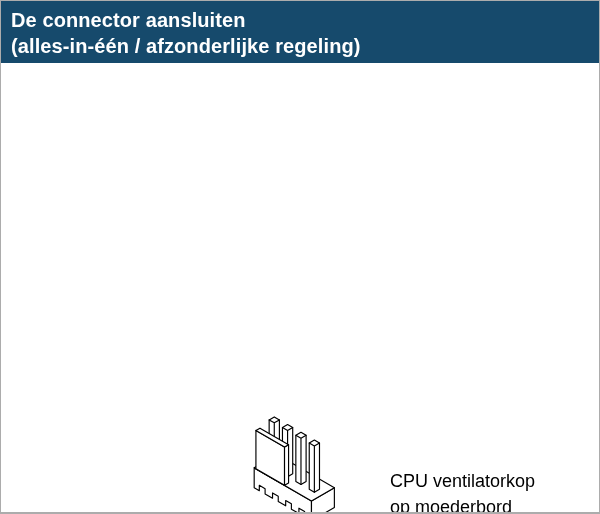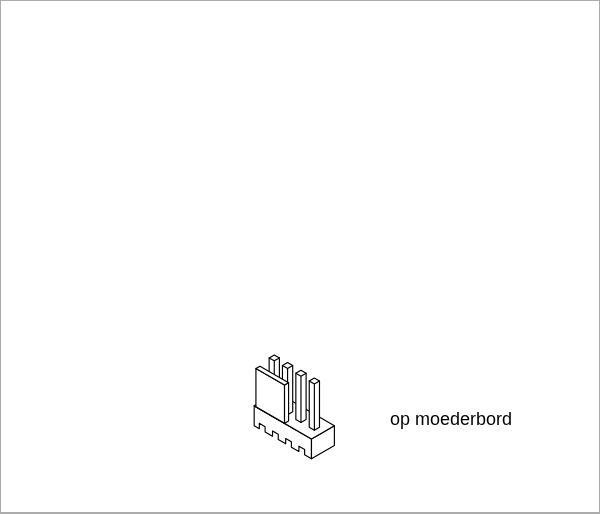--- a/index.html
+++ b/index.html
@@ -59,20 +59,24 @@
     font-size: 18px;
     line-height: 26px;
     font-weight: 400;
   }
 </style>
 </head>
 <body>
 
 <div class="page">
 
+  <div class="header">
+    <div class="title-line">De connector aansluiten</div>
+    <div class="title-line">(alles-in-één / afzonderlijke regeling)</div>
+  </div>
 
   <div class="content">
 
     <div class="illustration">
       <svg viewBox="0 0 150 140" xmlns="http://www.w3.org/2000/svg" fill="#ffffff" stroke="#000000" stroke-width="1.4" stroke-linejoin="round" stroke-linecap="round">
 
         <path d="M 22 71 L 91.3 111 L 91.3 135
                  L 83 130.2 L 83 123.8 L 76.1 119.8 L 76.1 126.2
                  L 67 121 L 67 114.6 L 60.1 110.6 L 60.1 117
                  L 51.1 111.8 L 51.1 105.4 L 44.2 101.4 L 44.2 107.8
@@ -105,17 +109,18 @@
 
         <g>
           <path d="M 24.1 72.2 L 58.7 92.2 L 58.7 45.8 L 24.1 25.8 Z"></path>
           <path d="M 58.7 92.2 L 63.6 89.4 L 63.6 43 L 58.7 45.8 Z"></path>
           <path d="M 24.1 25.8 L 58.7 45.8 L 63.6 43 L 29 23 Z"></path>
         </g>
       </svg>
     </div>
 
     <div class="caption">
+      <div>CPU ventilatorkop</div>
       <div>op moederbord</div>
     </div>
 
   </div>
 </div>
 
 </body></html>

